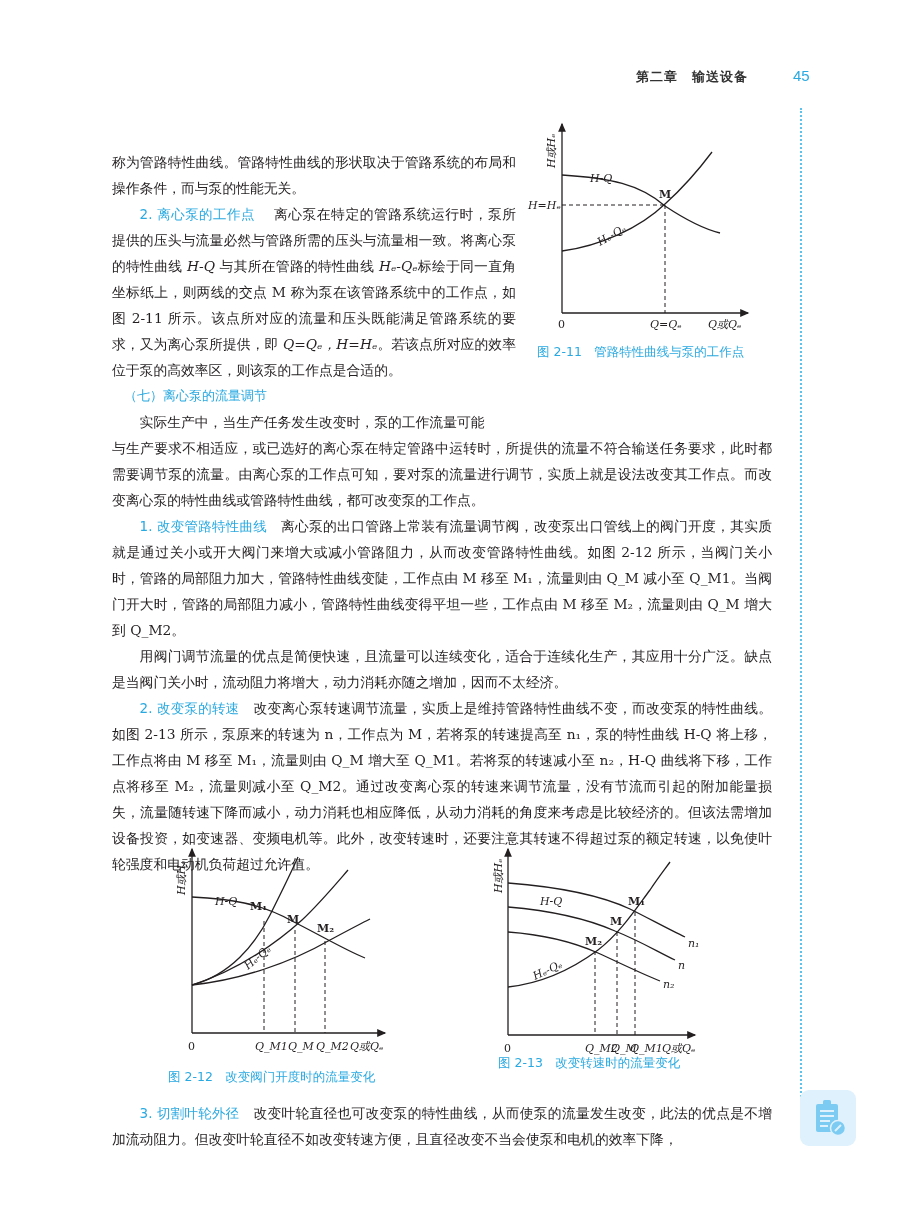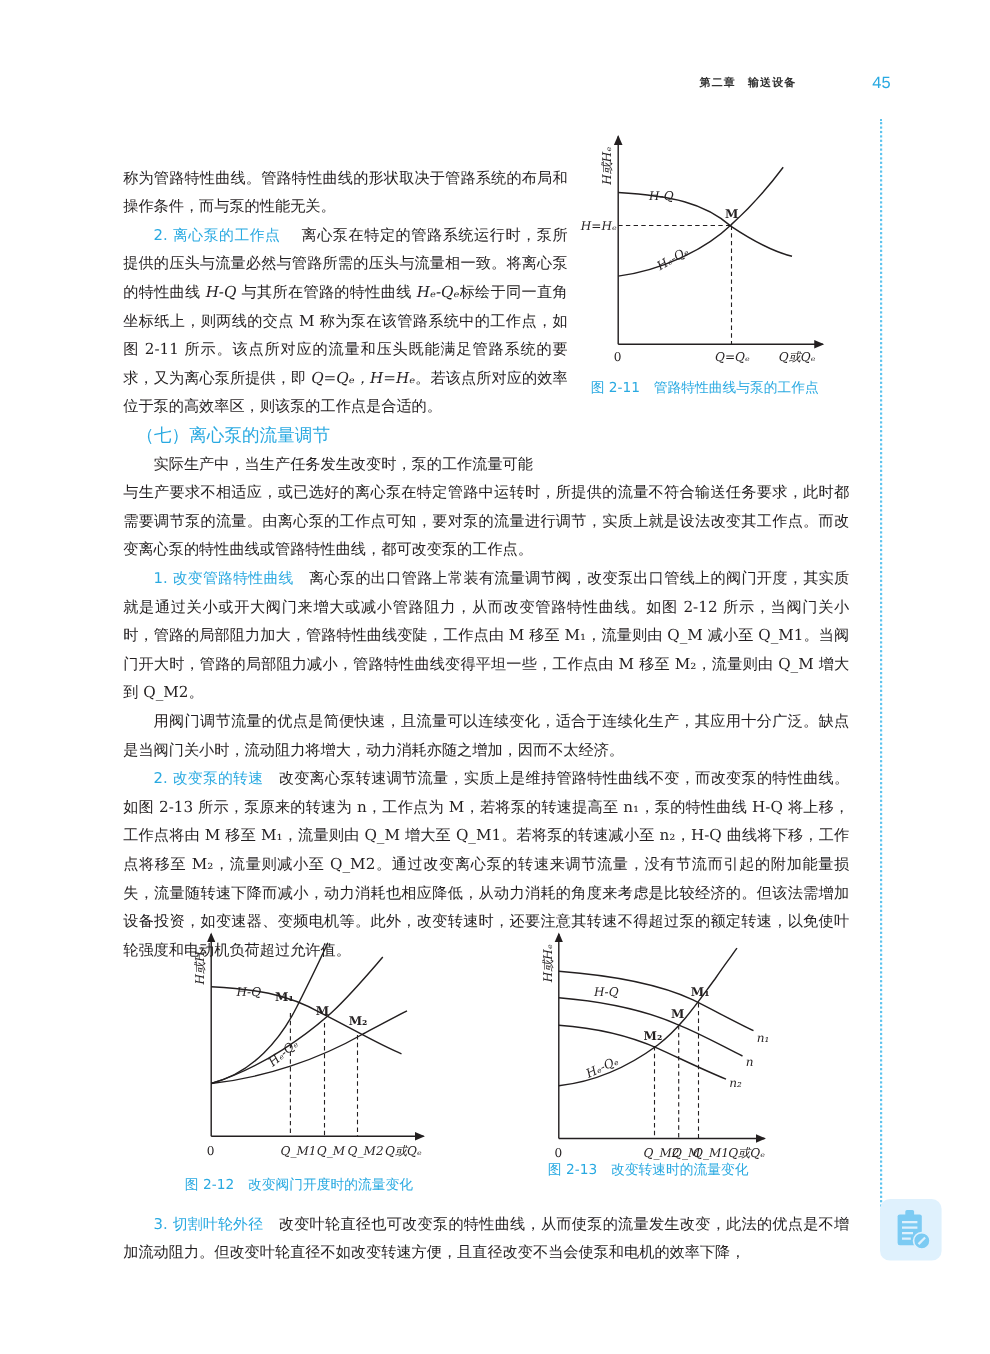--- a/index.html
+++ b/index.html
@@ -1,28 +1,28 @@
 <!DOCTYPE html>
 <html><head>
 <meta charset="utf-8">
 <style>
   html, body { margin: 0; padding: 0; background: #ffffff; }
   body { width: 900px; height: 1231px; position: relative; overflow: hidden;
          font-family: "DejaVu Serif", "Liberation Serif", serif; color: #231f20; }
   .header { position: absolute; top: 68px; left: 0; width: 900px; height: 24px; }
   .header .chapter { position: absolute; left: 636px; top: 0; font-family: "DejaVu Sans", "Liberation Sans", sans-serif;
-         font-size: 10px; font-weight: bold; color: #333; letter-spacing: 1px; }
+         font-size: 13px; font-weight: bold; color: #333; letter-spacing: 1px; }
   .header .page-num { position: absolute; left: 793px; top: -1px; font-family: "Liberation Sans", sans-serif;
          font-size: 15px; color: #29a9e1; }
   .dotted-rule { position: absolute; left: 800px; top: 108px; width: 0; height: 1000px; border-left: 2px dotted #5cc3ee; }
   .text { position: absolute; font-size: 13.8px; line-height: 26px; text-align: justify; }
   .para { margin: 0; text-indent: 2em; }
   .para.noindent { text-indent: 0; margin-top: 43px; }
   .blue-head { font-family: "DejaVu Sans", "Liberation Sans", sans-serif; color: #29a9e1; font-size: 13.5px; }
-  .section-title { font-family: "DejaVu Sans", "Liberation Sans", sans-serif; color: #29a9e1; font-size: 16px; margin: 0; padding-left: 12px; }
+  .section-title { font-family: "DejaVu Sans", "Liberation Sans", sans-serif; color: #29a9e1; font-size: 13px; margin: 0; padding-left: 12px; }
   i.var { font-style: italic; }
   .fig { position: absolute; }
   .fig svg { display: block; overflow: visible; }
   .fig svg text { font-family: "DejaVu Serif", "Liberation Serif", serif; font-size: 11px; fill: #231f20; }
   .fig .caption { font-family: "DejaVu Sans", "Liberation Sans", sans-serif; font-size: 12.5px; color: #29a9e1; white-space: nowrap; }
   .note-icon { position: absolute; left: 800px; top: 1090px; width: 56px; height: 56px; border-radius: 9px; background: #dff1fd; }
 </style>
 </head>
 <body>
 

